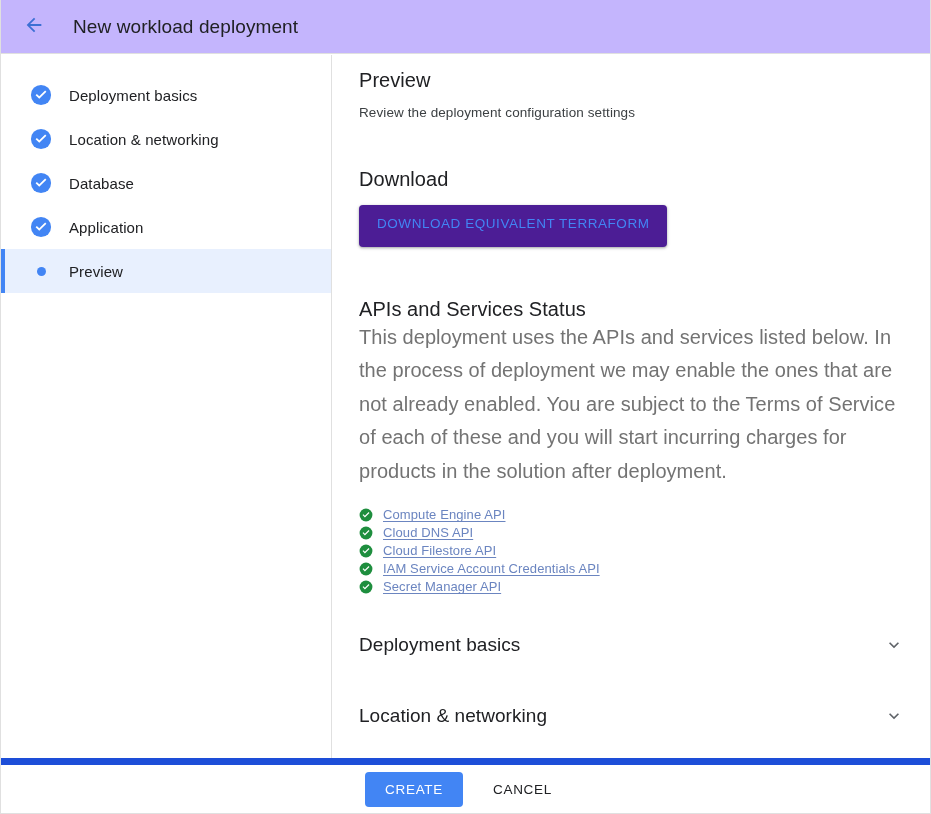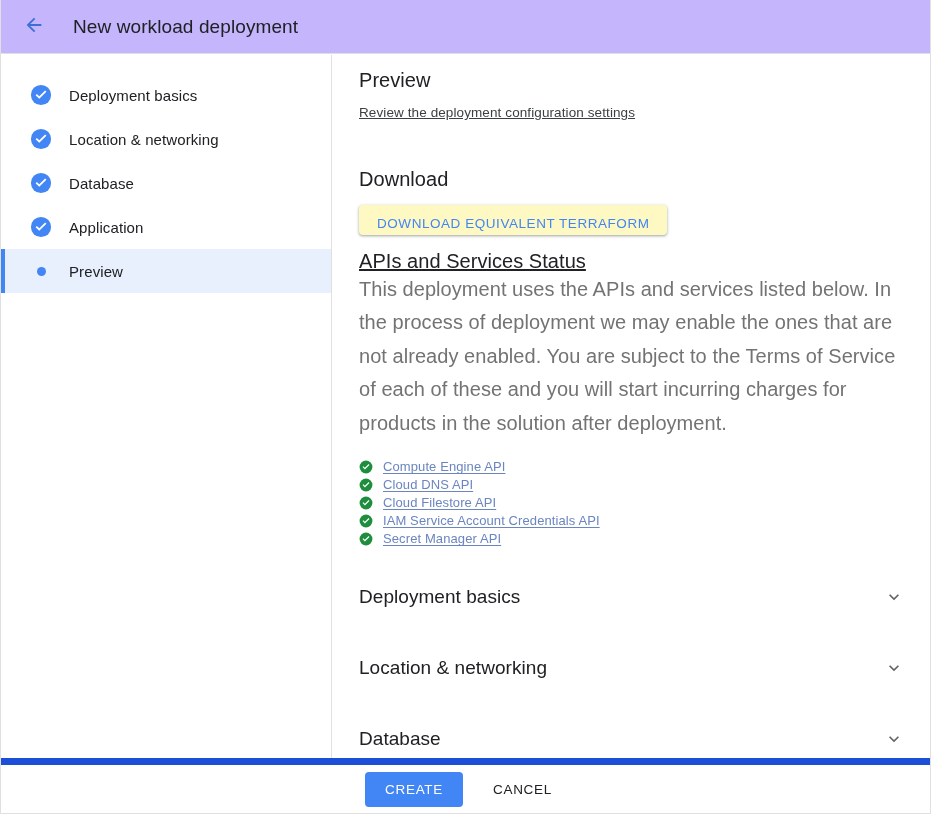--- a/index.html
+++ b/index.html
@@ -112,42 +112,41 @@
     color: #202124;
     font-weight: 500;
     letter-spacing: 0.05px;
   }
   .preview-head { padding-top: 14px; }
   .subtitle {
     margin-top: 13px;
     font-size: 13.5px;
     color: #3c4043;
     letter-spacing: 0.1px;
-    text-decoration: underline;
   }
 
   .download-head { margin-top: 48px; }
 
   .dl-btn {
     display: inline-block;
     margin-top: 14px;
-    padding: 11px 18px 4px 18px;
-    background: #fef9c3;
+    padding: 11px 18px 16px 18px;
+    background: #4c1d95;
     border: none;
     border-radius: 4px;
     box-shadow: 0 1px 2px 0 rgba(60,64,67,.30), 0 1px 3px 1px rgba(60,64,67,.15);
     color: #4285f4;
     font-size: 13.5px;
     font-weight: 500;
     letter-spacing: 0.55px;
     font-family: "Liberation Sans", sans-serif;
     cursor: pointer;
   }
 
-  .apis-head { margin-top: 15px; text-decoration: underline; }
+  .apis-head { margin-top: 51px; }
 
   .apis-para {
     font-size: 20px;
     line-height: 1.67;
     color: #737373;
     letter-spacing: 0.05px;
     max-width: 556px;
   }
 
   .api-list {

